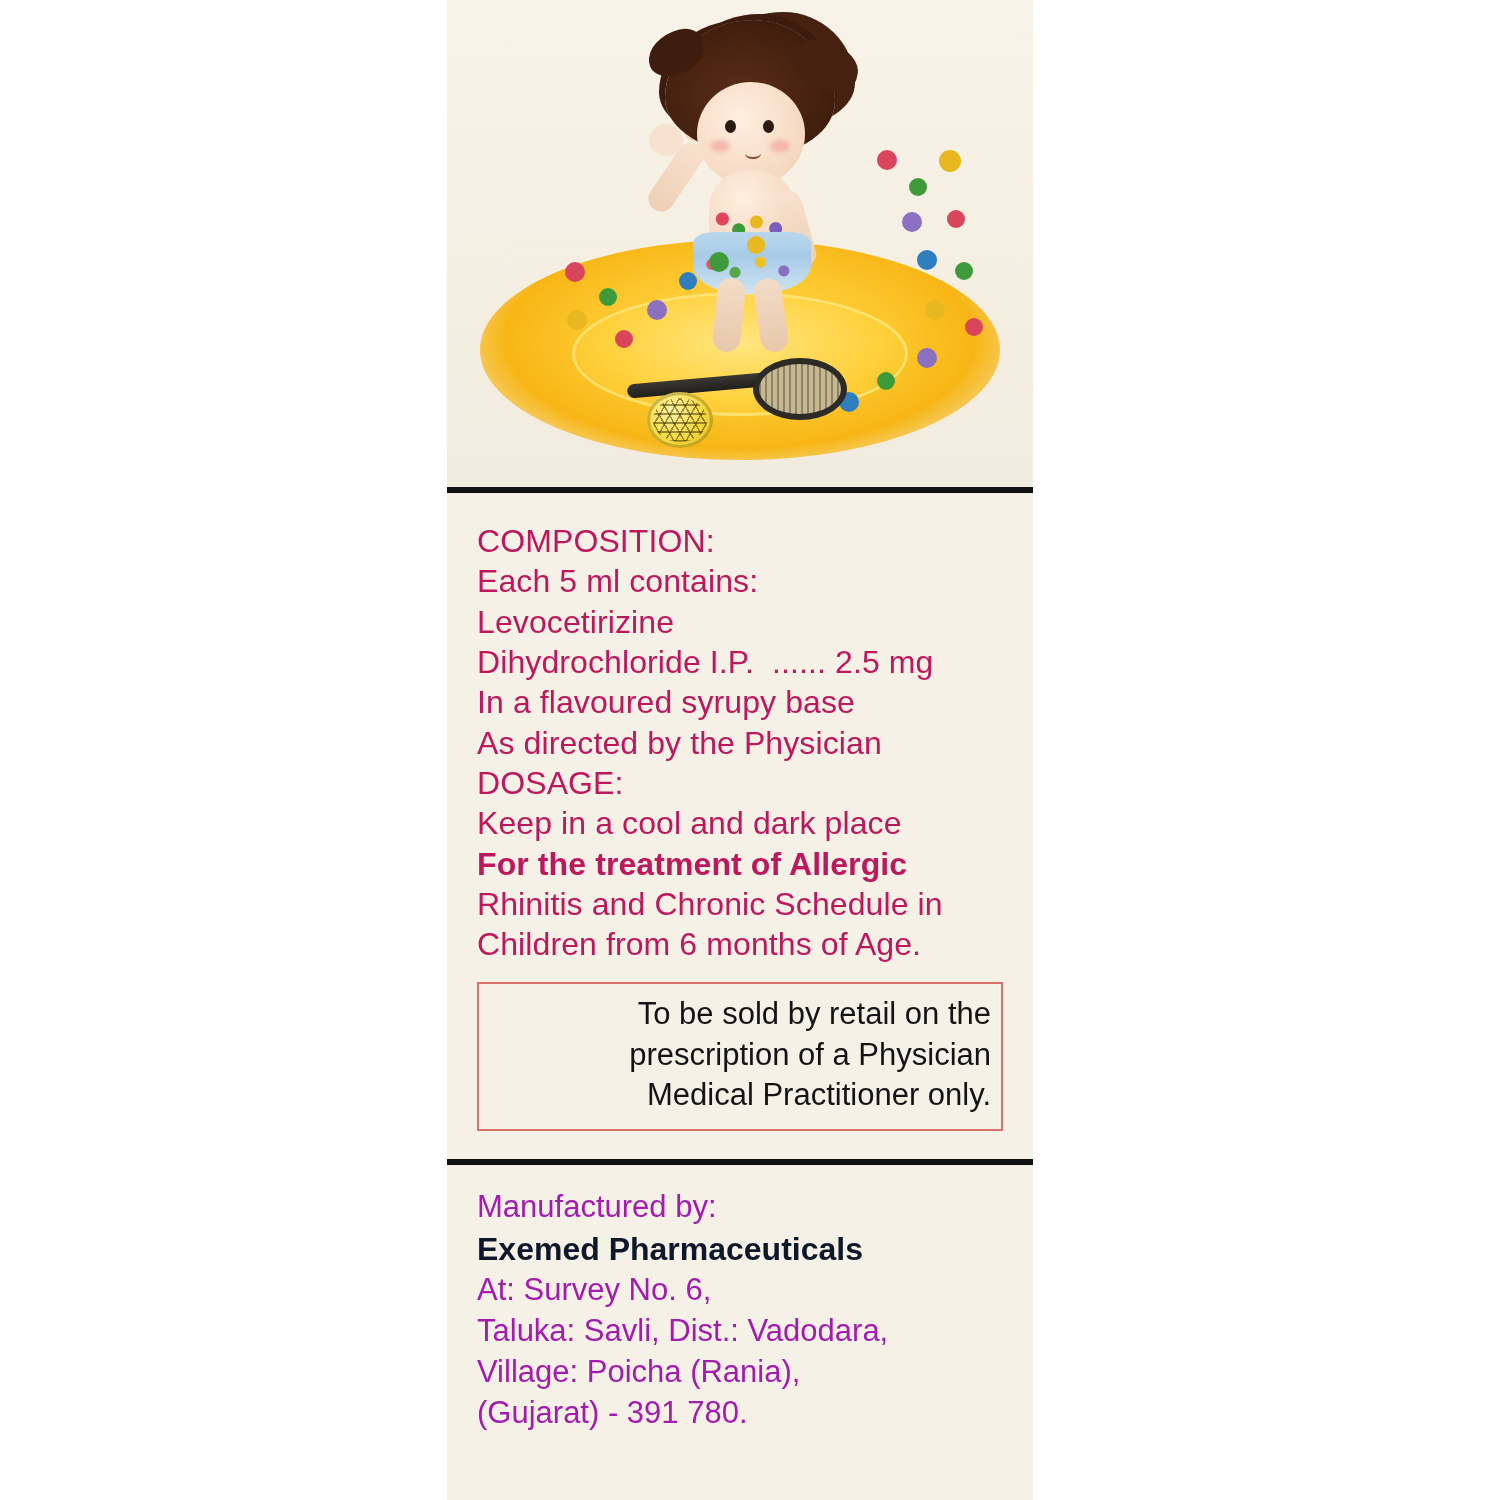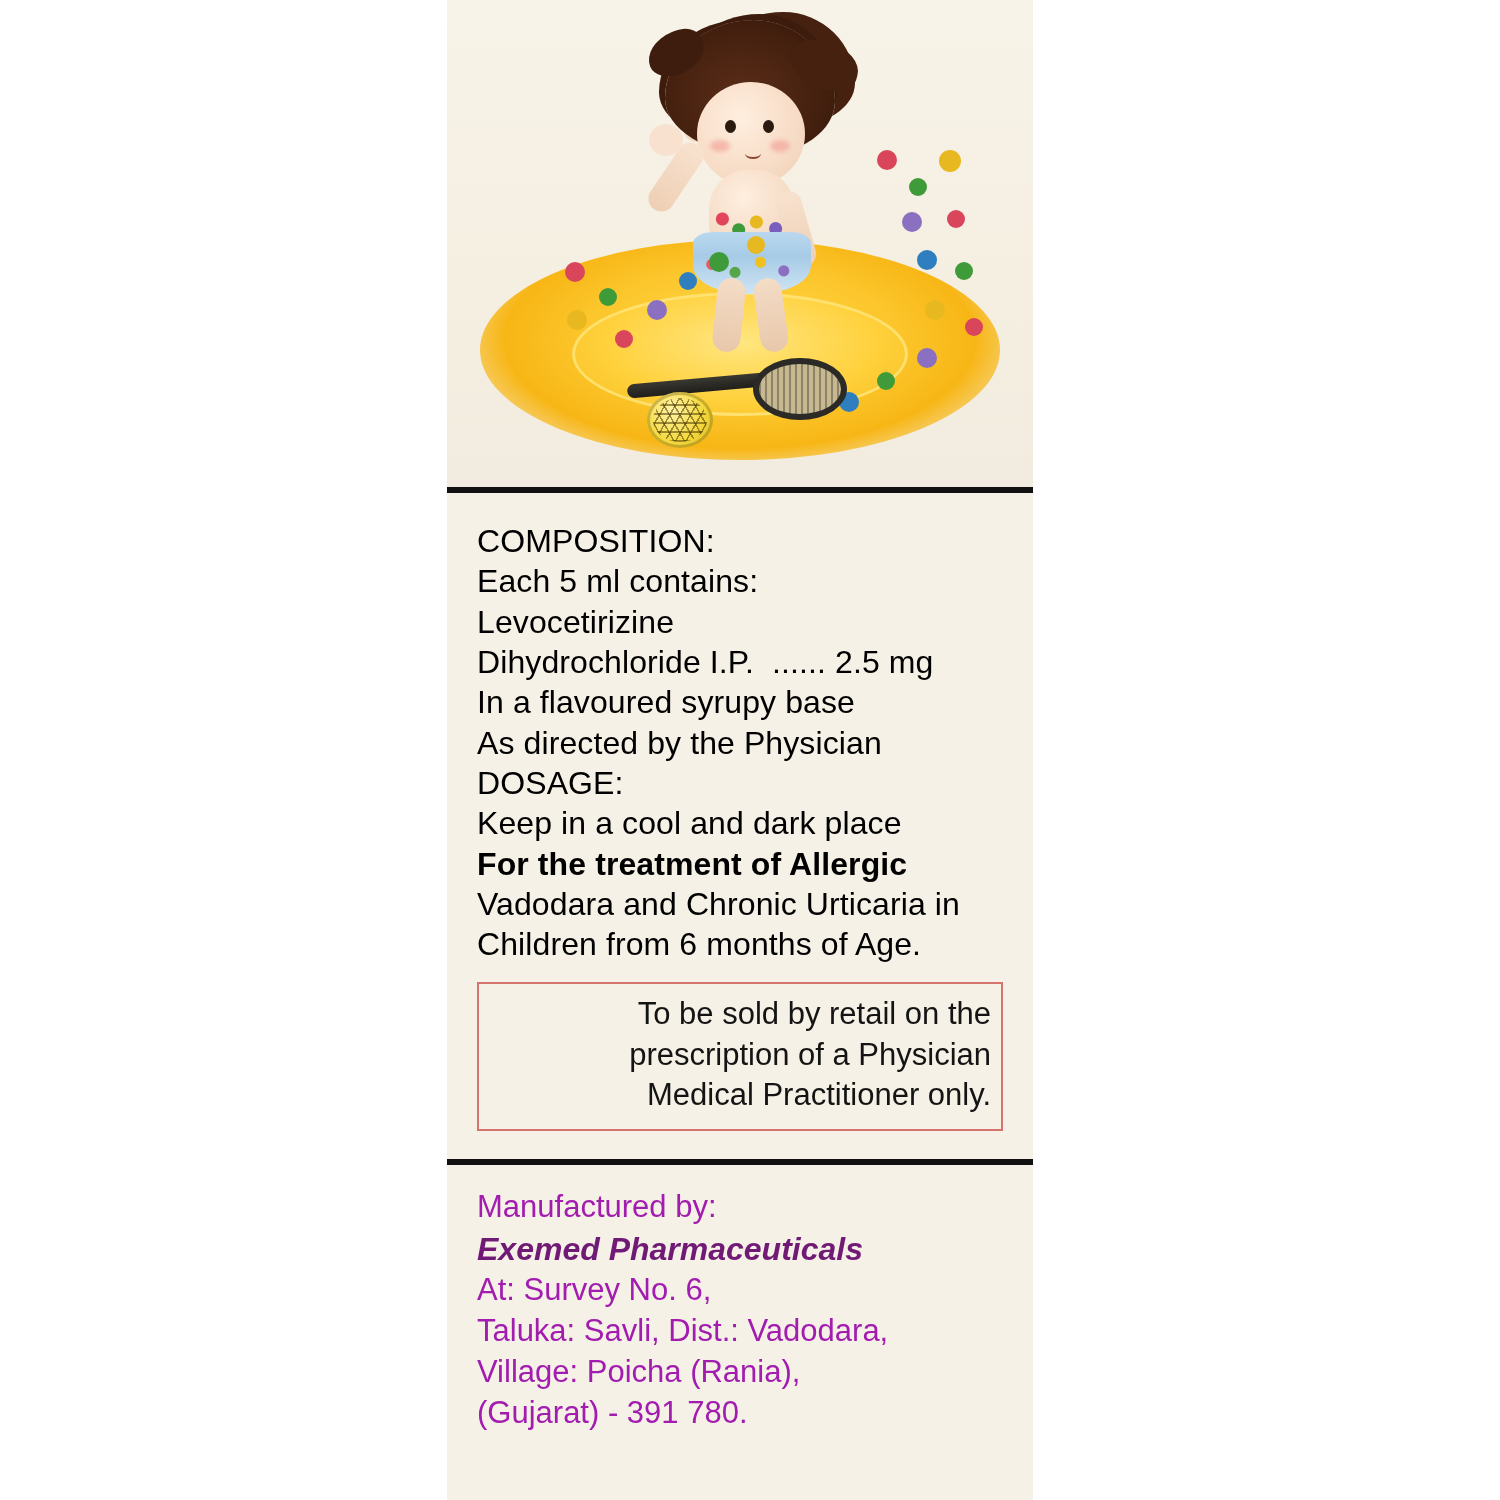--- a/index.html
+++ b/index.html
@@ -287,21 +287,21 @@
   }
 
   
   #info-panel {
     padding: 28px 30px 10px 30px;
     box-sizing: border-box;
   }
   .line {
     font-size: 32px;
     line-height: 1.26;
-    color: #000000;
+    color: #be185d;
     letter-spacing: 0.1px;
     white-space: pre;
   }
   .gap-top { margin-top: 0; font-weight: bold; }
 
   #warning-box {
     margin: 18px 0 0 0;
     border: 2px solid #d6736f;
     padding: 10px 10px 14px 10px;
     box-sizing: border-box;
@@ -329,23 +329,22 @@
   .mfg-line {
     font-size: 31px;
     line-height: 1.32;
     color: #a21caf;
     white-space: pre;
   }
   .mfg-name {
     font-size: 32px;
     font-weight: bold;
     line-height: 1.32;
-    color: #701a75;
+    color: #0f172a;
     white-space: pre;
-    font-style: italic;
   }
 </style>
 </head>
 <body>
 
 <div id="carton">
 
   <div id="art-panel">
     <div id="art-stage">
       <div id="art-stage-inner"></div>
@@ -406,21 +405,21 @@
     <div class="line">Each 5 ml contains:</div>
     <div class="line">Levocetirizine</div>
     <div class="line">Dihydrochloride I.P.  ...... 2.5 mg</div>
     <div class="line">In a flavoured syrupy base</div>
 
     <div class="line">As directed by the Physician</div>
     <div class="line">DOSAGE:</div>
     <div class="line">Keep in a cool and dark place</div>
 
     <div class="line gap-top">For the treatment of Allergic</div>
-    <div class="line">Vadodara and Chronic Urticaria in</div>
+    <div class="line">Rhinitis and Chronic Schedule in</div>
     <div class="line">Children from 6 months of Age.</div>
 
     <div id="warning-box">
       <div class="warn-line">To be sold by retail on the</div>
       <div class="warn-line">prescription of a Physician</div>
       <div class="warn-line">Medical Practitioner only.</div>
     </div>
   </div>
 
   <div class="rule" style="margin-top:18px;"></div>

